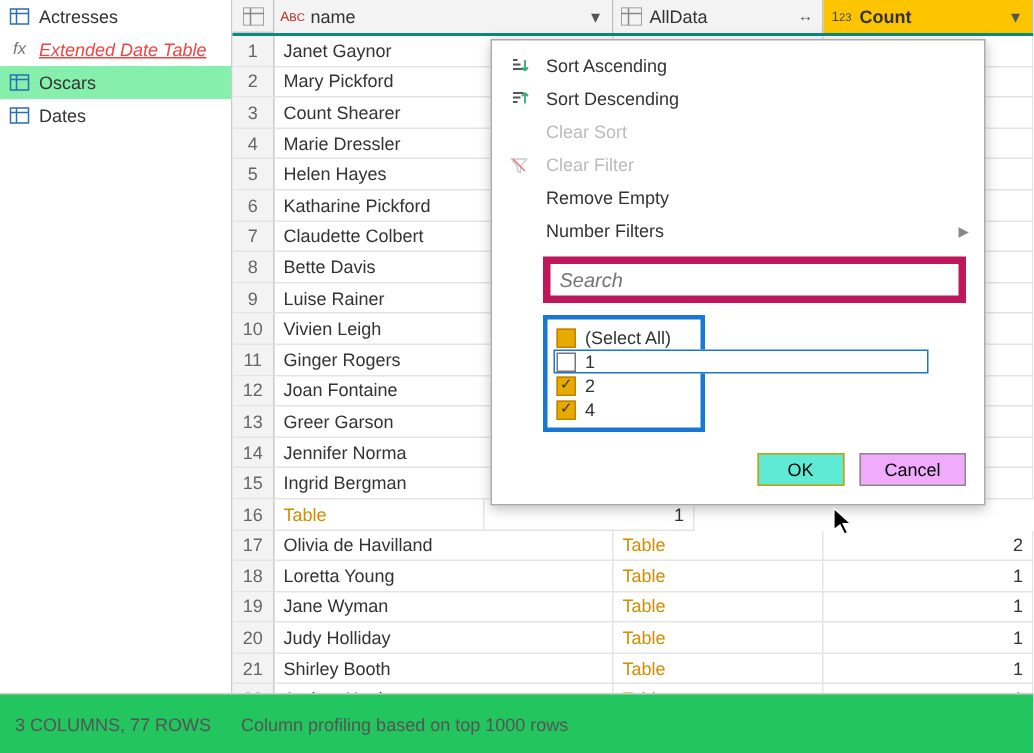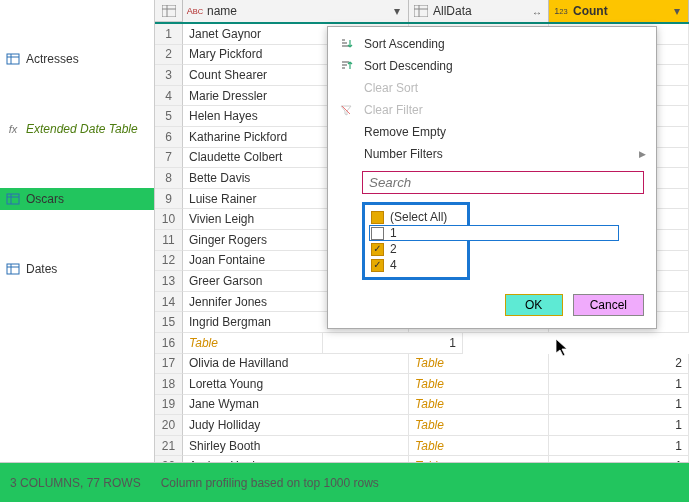--- a/index.html
+++ b/index.html
@@ -23,39 +23,38 @@
     background: #fff;
     border-right: 1px solid #ccc;
   }
   .query-item {
     display: flex;
     align-items: center;
     padding: 4px 6px;
     gap: 6px;
     cursor: pointer;
     height: 22px;
-    margin-top: 48px;
   }
   .query-item.selected {
-    background: #22c55e;
+    background: #86efac;
   }
   .query-icon {
     width: 14px;
     height: 14px;
     display: flex;
     align-items: center;
     justify-content: center;
   }
   .query-item span.label {
     flex: 1;
     overflow: hidden;
     text-overflow: ellipsis;
     white-space: nowrap;
   }
-  .query-item.fx span.label { font-style: italic; color: #4d7c0f; }
+  .query-item.fx span.label { font-style: italic; color: #ef4444; text-decoration: underline; }
 
   
   .data-area {
     flex: 1;
     display: flex;
     flex-direction: column;
   }
   .col-headers {
     display: flex;
     height: 24px;
@@ -103,21 +102,21 @@
     padding: 0 6px;
     height:100%;
     display:flex; align-items:center;
     overflow:hidden; white-space:nowrap;
   }
   .cell.idx {
     width:28px; justify-content:center; background:#f3f3f3; color:#666;
     border-right:1px solid #ccc;
   }
   .cell.name { flex:1; min-width:160px; }
-  .cell.alldata { width:140px; color:#d28e00;font-style:italic; }
+  .cell.alldata { width:140px; color:#d28e00; }
   .cell.count { width:140px; text-align:right; justify-content:flex-end; }
 
   
   .status-bar {
     position:absolute; bottom:0; left:0; right:0;
     height:40px;
     background:#22c55e;
     border-top:1px solid #ccc;
     display:flex;
     align-items:center;
@@ -145,21 +144,21 @@
     cursor:pointer;
   }
   .menu-item.disabled { color:#bbb; cursor:default; }
   .menu-item .micon { width:16px; height:16px; display:flex; align-items:center; justify-content:center; color:#666;}
   .menu-item.disabled .micon { color:#ccc; }
   .menu-item .mlabel { flex:1; }
   .menu-item .sub-arrow { font-size:9px; color:#888;}
   .search-wrap { padding: 6px 12px 4px 34px; }
   .search-wrap input {
     width:100%; padding:3px 6px; font-style:italic; color:#777;
-    border:1px solid #be185d;
+    border:5px solid #be185d;
   }
   .check-list {
     margin: 4px 12px 4px 34px;
   }
   .check-list .highlight-box {
     border:3px solid #1976d2;
     padding:4px 4px 4px 4px;
     width: 108px;
   }
   .check-row {
@@ -346,21 +345,21 @@
           <div class="cell count"></div>
         </div>
         <div class="row">
           <div class="cell idx">13</div>
           <div class="cell name">Greer Garson</div>
           <div class="cell alldata"></div>
           <div class="cell count"></div>
         </div>
         <div class="row">
           <div class="cell idx">14</div>
-          <div class="cell name">Jennifer Jones</div>
+          <div class="cell name">Jennifer Norma</div>
           <div class="cell alldata"></div>
           <div class="cell count"></div>
         </div>
         <div class="row">
           <div class="cell idx">15</div>
           <div class="cell name">Ingrid Bergman</div>
           <div class="cell alldata"></div>
           <div class="cell count"></div>
         </div>
         <div class="row">

